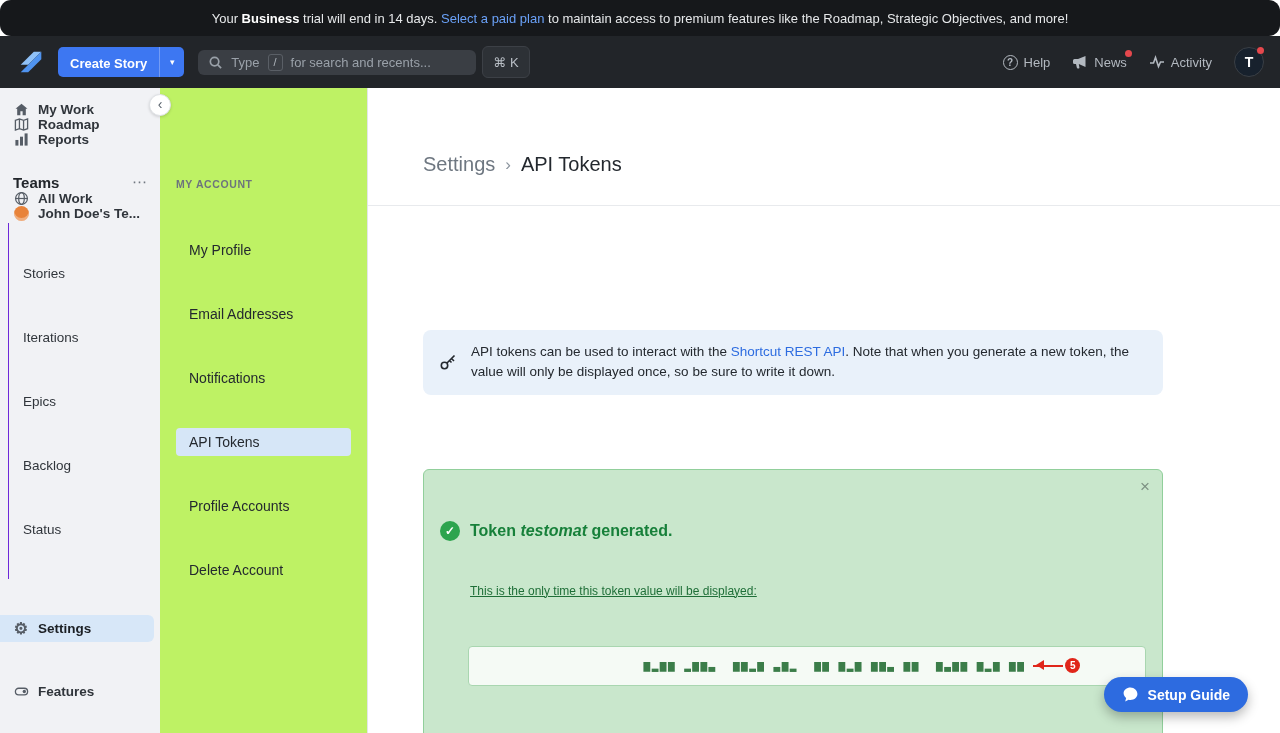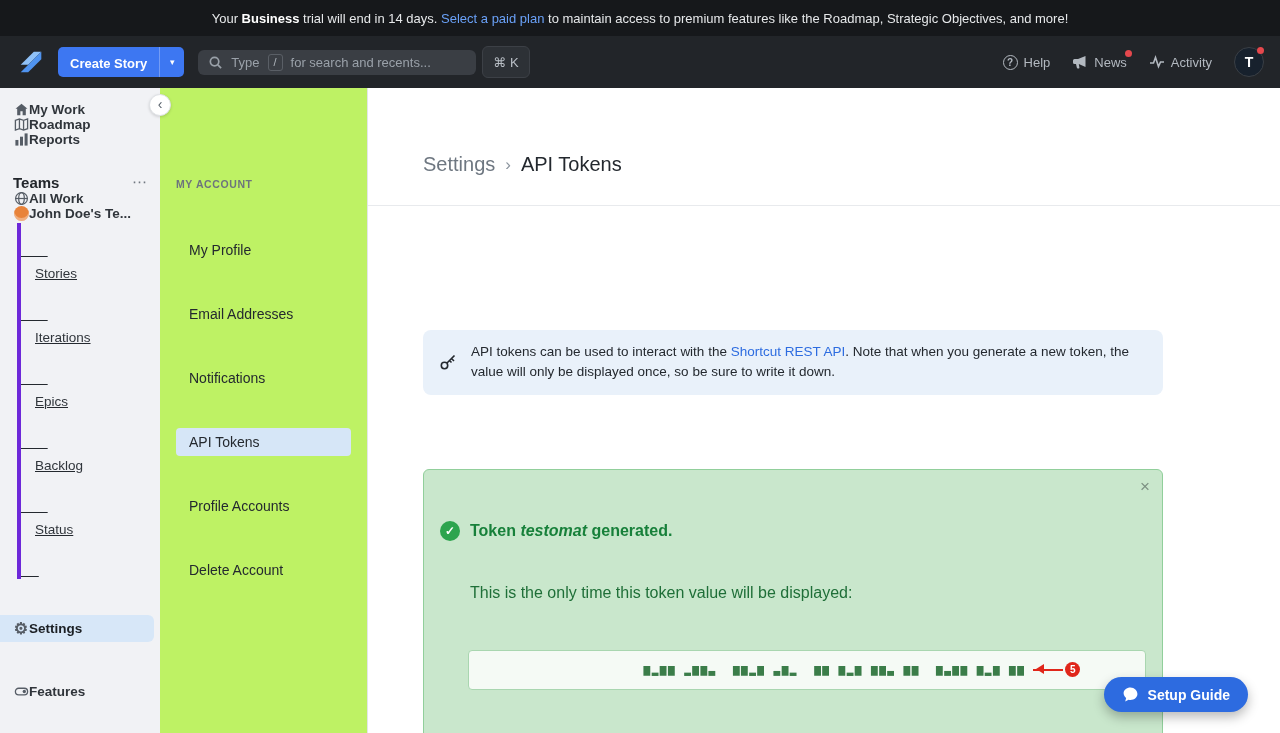--- a/index.html
+++ b/index.html
@@ -2,21 +2,21 @@
 <html><head>
 <meta charset="utf-8">
 <style>
   * { box-sizing: border-box; margin: 0; padding: 0; }
   html,body { width:1280px; height:733px; overflow:hidden; }
   body { font-family:"Liberation Sans", sans-serif; color:#24292f; background:#fff; }
   span, a, div { white-space:pre-wrap; }
 
   
   .banner { height:36px; background:#16181b; color:#e6e8ea; font-size:13px;
-            display:flex; align-items:center; justify-content:center; }
+            display:flex; align-items:center; justify-content:center;border-radius:11px; }
   .banner b { color:#fff; }
   .banner .banner-link { color:#6aa1f8; cursor:pointer; }
 
   
   .topbar { height:52px; background:#222529; display:flex; align-items:center; padding:0 16px; }
   .logo { width:30px; height:30px; margin-right:12px; flex-shrink:0; }
   .create-btn { display:flex; height:30px; border-radius:5px; overflow:hidden; flex-shrink:0; }
   .create-main { background:#3d77f2; color:#fff; font-size:13px; font-weight:700;
                  display:flex; align-items:center; padding:16px 12px; cursor:pointer; }
   .create-caret { background:#3d77f2; border-left:1px solid rgba(255,255,255,.28); width:25px;
@@ -41,30 +41,30 @@
   
   .app { display:flex; height:645px; }
 
   
   .sidebar { width:160px; background:#f1f2f5; display:flex; flex-direction:column; padding-top:14px;
              position:relative; flex-shrink:0; z-index:2; }
   .collapse-btn { position:absolute; top:6px; right:-11px; width:22px; height:22px; background:#fff;
                   border:1px solid #dfe2e6; border-radius:50%; display:flex; align-items:center;
                   justify-content:center; color:#57606a; font-size:14px; box-shadow:0 1px 3px rgba(0,0,0,.15);
                   cursor:pointer; z-index:6; line-height:1; padding-bottom:2px; }
-  .side-item { height:27px; display:flex; align-items:center; padding:0 13px; font-size:13.5px;
+  .side-item { height:27px; display:flex; align-items:center; gap:9px; padding:0 13px; font-size:13.5px;
                font-weight:600; color:#30353b; cursor:pointer; }
   .side-item .ic { width:16px; color:#565d66; display:flex; justify-content:center; align-items:center; }
   .teams-hdr { margin-top:26px; display:flex; align-items:center; justify-content:space-between;
                padding:0 13px; height:26px; }
   .teams-title { font-size:15px; font-weight:700; color:#22262b; }
   .teams-dots { color:#707780; font-size:15px; cursor:pointer; }
   .team-avatar { width:15px; height:15px; border-radius:50%; background:#e8833a;
                  box-shadow:inset 0 -3px 0 rgba(255,255,255,.35); }
-  .sub-list { margin-left:17px; border-left:4px solid #6d28d9; margin-top:2px;text-decoration:underline; }
+  .sub-list { margin-left:8px; border-left:1px solid #6d28d9; margin-top:2px; }
   .sub-item { height:28px; display:flex; align-items:center; padding-left:14px; font-size:13.5px;
               color:#30353b; font-weight:400; cursor:pointer; }
   .side-spacer { flex:1; }
   .side-bottom { padding-bottom:12px; }
   .side-item.selected { background:#d7e7f8; border-radius:0 6px 6px 0; margin-right:6px; }
   .side-item.selected .label { font-weight:700; color:#1b1f24; }
   .gear-glyph { font-size:16px; color:#2e6fe8; }
 
   
   .snav { width:208px; background:#bef264; border-right:1px solid #e3e5e9; padding-top:18px;
@@ -88,21 +88,21 @@
   .infobox .info-link { color:#2d6ce0; cursor:pointer; }
   .key-ic { flex-shrink:0; color:#23282e; display:flex; }
 
   .successbox { margin-top:20px; background:#c9e7cc; border:1px solid #91cf9b; border-radius:6px;
                 padding:15px 16px 16px; position:relative; width:740px; }
   .succ-title-row { display:flex; align-items:center; gap:10px; }
   .check-circle { width:20px; height:20px; border-radius:50%; background:#2da44e; color:#fff; display:flex;
                   align-items:center; justify-content:center; font-size:12px; font-weight:700; flex-shrink:0; }
   .succ-title { font-size:16px; font-weight:700; color:#17803a; }
   .succ-title .tok-name { font-style:italic; }
-  .succ-sub { margin:7px 0 0 30px; font-size:16px; color:#1f6f38; }
+  .succ-sub { margin:7px 0 0 30px; font-size:12px; color:#1f6f38;text-decoration:underline; }
   .tokenbox { margin:12px 0 2px 28px; background:#f5faf5; border:1px solid #a9d6b0; border-radius:4px;
               height:40px; display:flex; align-items:center; justify-content:center; }
   .token-mask { font-family:"DejaVu Sans Mono", monospace; font-size:11px; letter-spacing:1.5px;
                 color:#3b7d49; filter:blur(.6px); }
   .annot { display:flex; align-items:center; margin-left:8px; }
   .annot-line { width:30px; height:0; border-top:2.5px solid #e0261a; position:relative; }
   .annot-line::before { content:""; position:absolute; left:-2px; top:-6.5px;
                         border:5px solid transparent; border-right:8px solid #e0261a; }
   .annot-num { width:15px; height:15px; border-radius:50%; background:#e0261a; color:#fff; font-size:10px;
                font-weight:700; display:flex; align-items:center; justify-content:center; margin-left:2px; }

